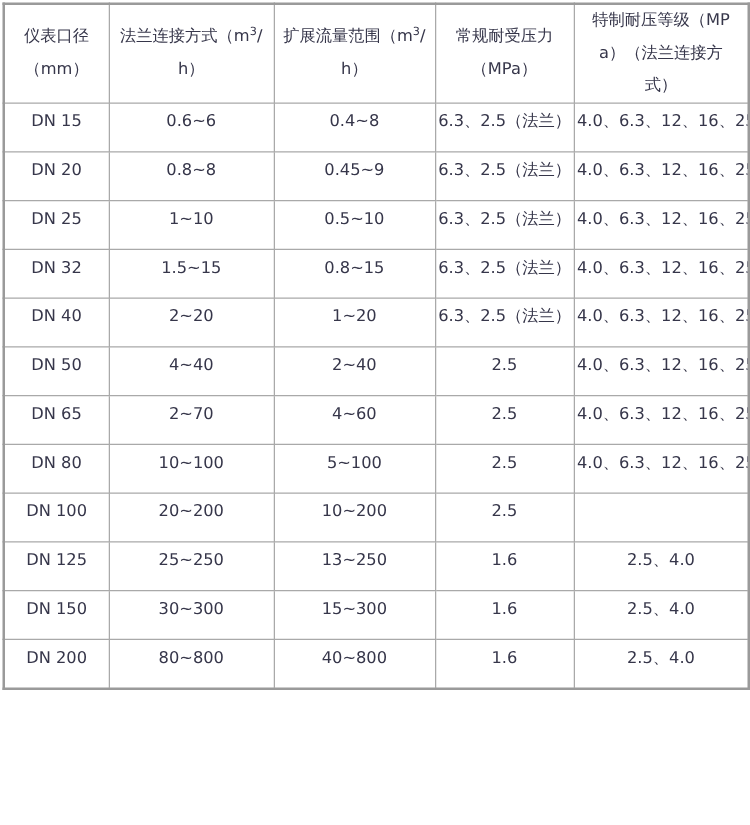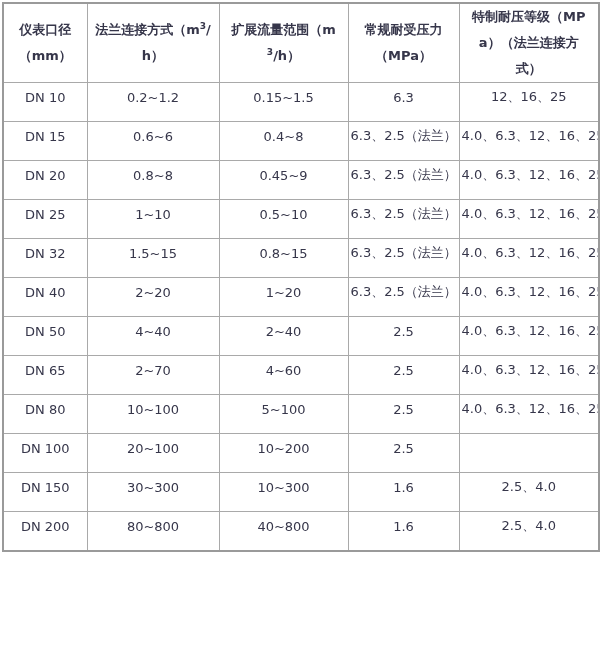--- a/index.html
+++ b/index.html
@@ -27,21 +27,20 @@
     font-size: 13px;
     font-weight: normal;
     overflow: hidden;
     word-break: break-all;
   }
   .spec-table th {
     height: 63px;
     line-height: 26px;
     padding: 0 7px;
     vertical-align: middle;
-    font-weight: bold;
   }
   .spec-table td {
     height: 28px;
     padding: 0 2px 10px 2px;
     vertical-align: middle;
     white-space: nowrap;
   }
   .spec-table sup {
     font-size: 9px;
     line-height: 0;
@@ -61,27 +60,20 @@
   <thead>
     <tr>
       <th>仪表口径（mm）</th>
       <th><span>法兰连接方式（m</span><sup>3</sup><span>/h）</span></th>
       <th><span>扩展流量范围（m</span><sup>3</sup><span>/h）</span></th>
       <th>常规耐受压力（MPa）</th>
       <th>特制耐压等级（MPa）（法兰连接方式）</th>
     </tr>
   </thead>
   <tbody id="spec-table-body">
-      <tr>
-        <td>DN 10</td>
-        <td>0.2~1.2</td>
-        <td>0.15~1.5</td>
-        <td>6.3</td>
-        <td>12、16、25</td>
-      </tr>
       <tr>
         <td>DN 15</td>
         <td>0.6~6</td>
         <td>0.4~8</td>
         <td>6.3、2.5（法兰）</td>
         <td>4.0、6.3、12、16、25</td>
       </tr>
       <tr>
         <td>DN 20</td>
         <td>0.8~8</td>
@@ -126,29 +118,36 @@
       </tr>
       <tr>
         <td>DN 80</td>
         <td>10~100</td>
         <td>5~100</td>
         <td>2.5</td>
         <td>4.0、6.3、12、16、25</td>
       </tr>
       <tr>
         <td>DN 100</td>
-        <td>20~100</td>
+        <td>20~200</td>
         <td>10~200</td>
         <td>2.5</td>
         <td></td>
       </tr>
       <tr>
+        <td>DN 125</td>
+        <td>25~250</td>
+        <td>13~250</td>
+        <td>1.6</td>
+        <td>2.5、4.0</td>
+      </tr>
+      <tr>
         <td>DN 150</td>
         <td>30~300</td>
-        <td>10~300</td>
+        <td>15~300</td>
         <td>1.6</td>
         <td>2.5、4.0</td>
       </tr>
       <tr>
         <td>DN 200</td>
         <td>80~800</td>
         <td>40~800</td>
         <td>1.6</td>
         <td>2.5、4.0</td>
       </tr>

